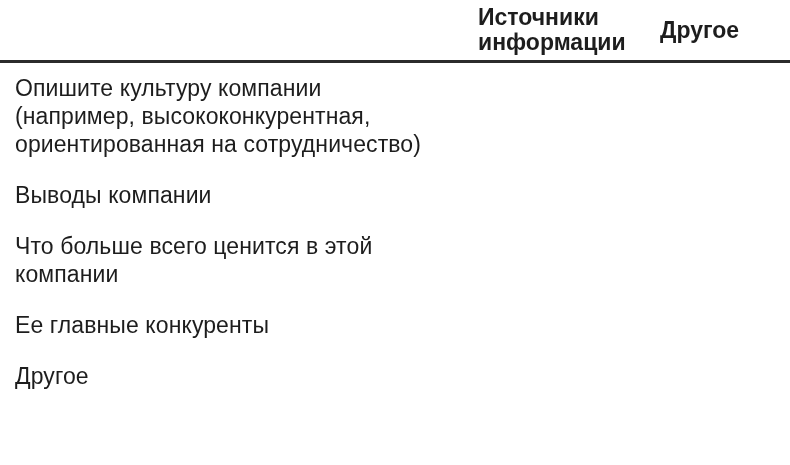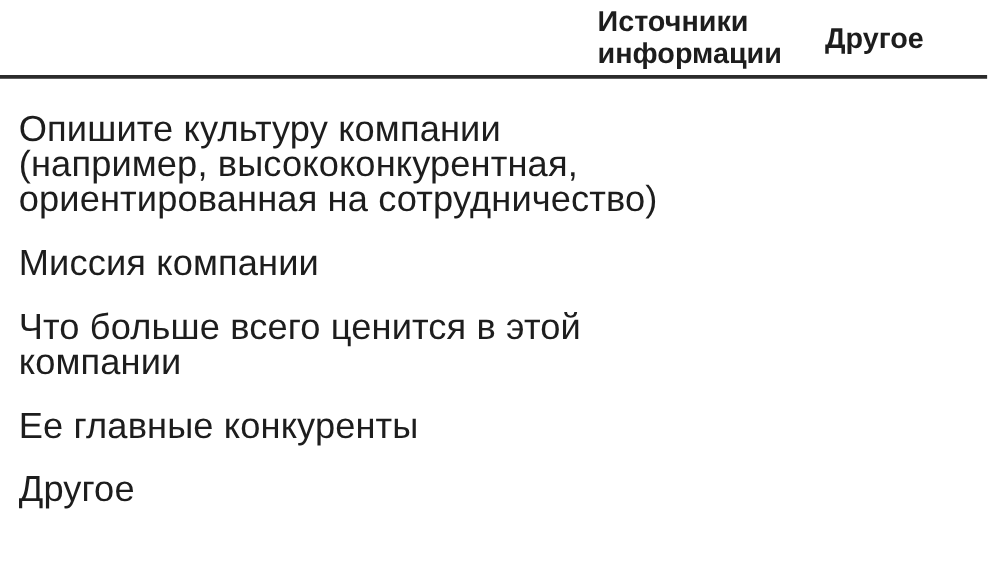--- a/index.html
+++ b/index.html
@@ -36,39 +36,39 @@
     margin-left: 12px;
     font-size: 23px;
     line-height: 25px;
     font-weight: 700;
     white-space: nowrap;
   }
   .table-body {
     padding: 11px 0 0 15px;
   }
   .question {
-    margin: 16px 0 23px 0;
-    font-size: 29px;
+    margin: 0 0 23px 0;
+    font-size: 23px;
     line-height: 28px;
     font-weight: 400;
     letter-spacing: 0.1px;
   }
 </style>
 </head>
 <body>
 
 <div class="page">
 
   <div class="table-header">
     <div class="col-questions-spacer"></div>
     <div class="col-sources">Источники<br>информации</div>
     <div class="col-conclusions">Другое</div>
   </div>
 
   <div class="table-body">
     <p class="question">Опишите культуру компании<br>(например, высококонкурентная,<br>ориентированная на сотрудничество)</p>
-    <p class="question">Миссия компании</p>
+    <p class="question">Выводы компании</p>
     <p class="question">Что больше всего ценится в этой<br>компании</p>
     <p class="question">Ее главные конкуренты</p>
     <p class="question">Другое</p>
   </div>
 
 </div>
 
 </body></html>

